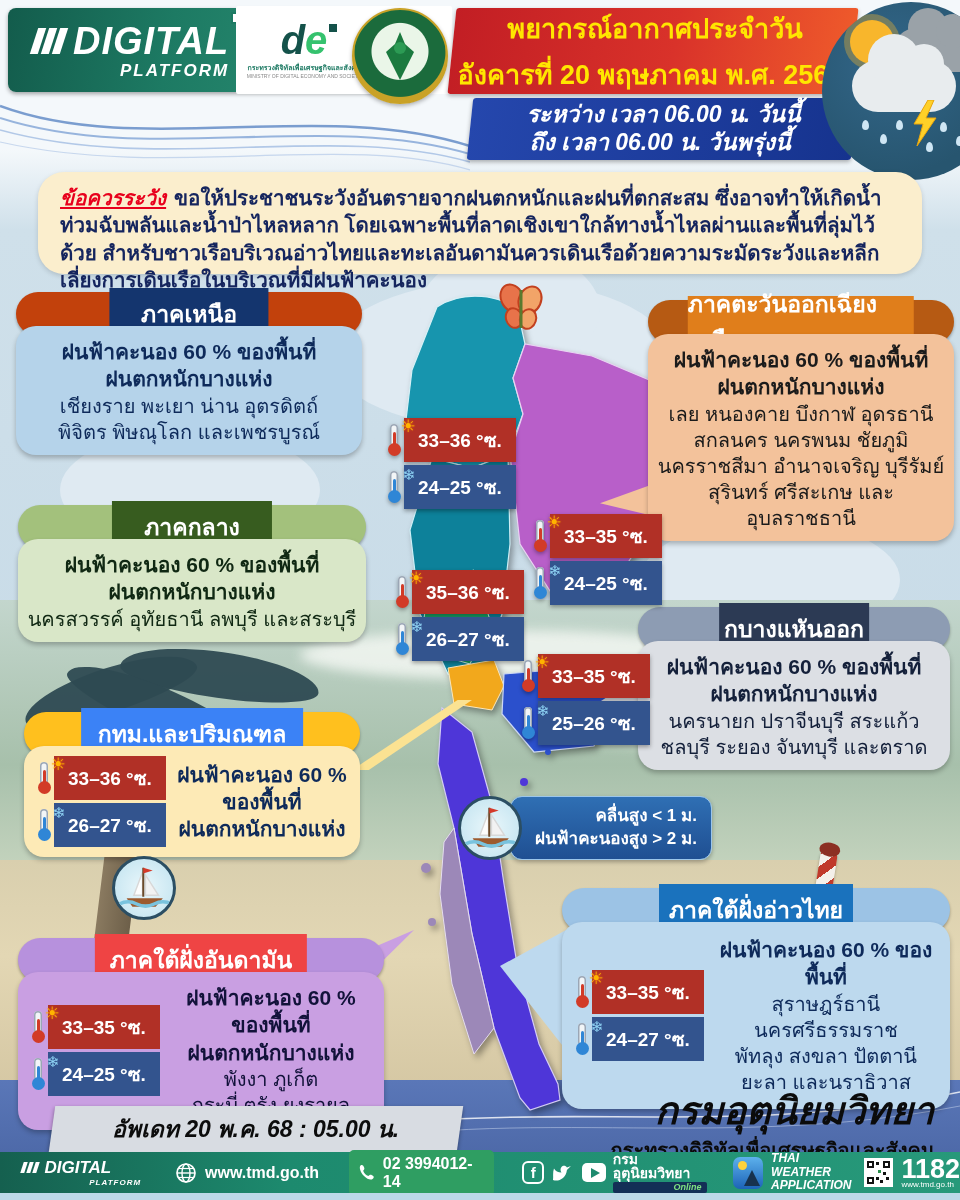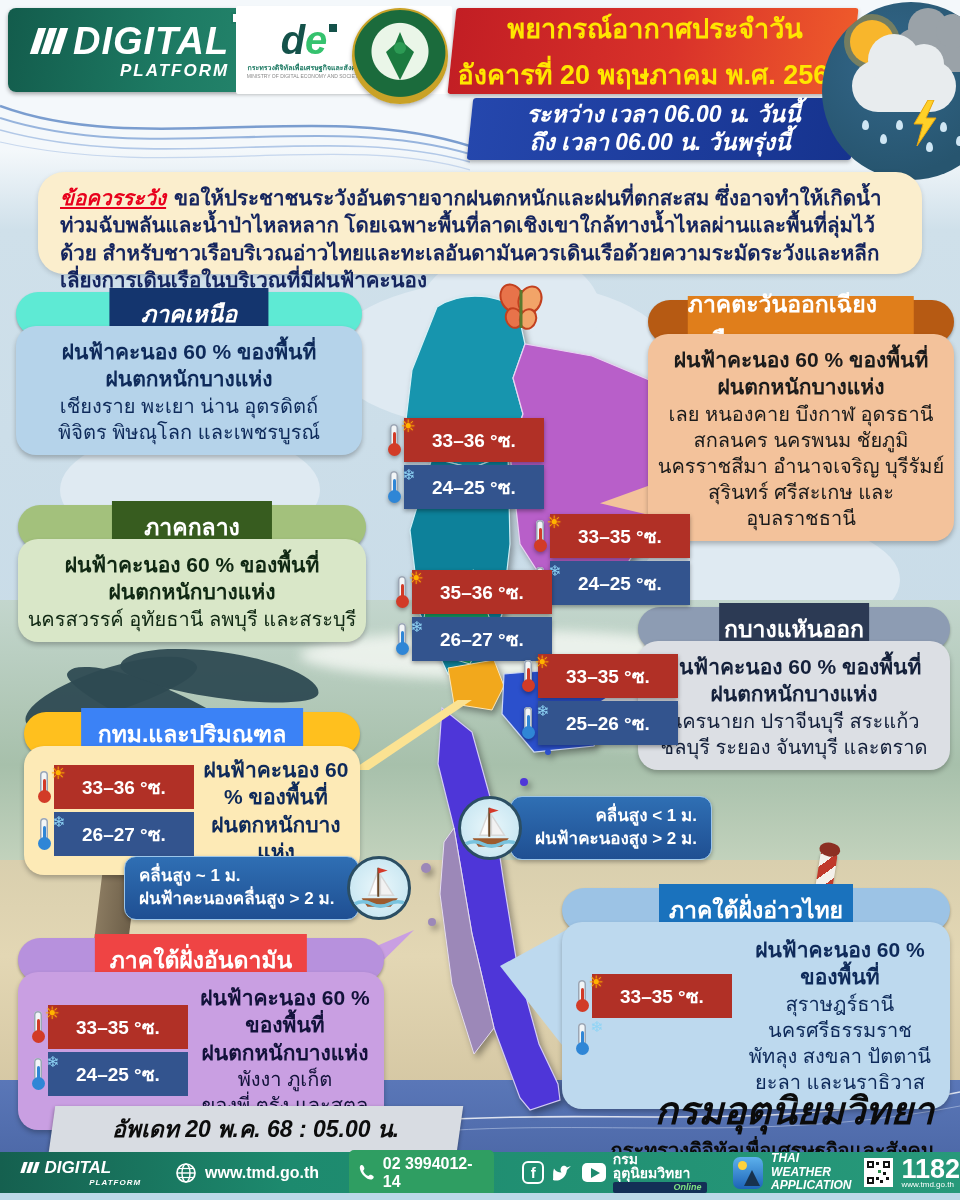--- a/index.html
+++ b/index.html
@@ -79,21 +79,21 @@
   .rbox { position:absolute; }
   .rpill { position:relative; height:44px; border-radius:22px; box-shadow:0 2px 3px rgba(0,0,0,.3); }
   .rtab { position:absolute; left:50%; top:-4px; transform:translateX(-50%); height:52px;
           display:flex; align-items:center; justify-content:center; color:#fff; font-weight:bold; font-size:23px; }
   .rbody { position:relative; margin-top:-10px; border-radius:20px; padding:12px 8px 10px; text-align:center;
            color:#0e2a5a; box-shadow:0 3px 5px rgba(0,0,0,.25); }
   .rbody .b { font-weight:bold; font-size:21px; line-height:1.3; }
   .rbody .pl { font-size:20px; line-height:1.3; }
   
   .rb-north { left:16px; top:292px; width:346px; }
-  .rb-north .rpill { background:#5eead4;font-style:italic; } .rb-north .rtab { width:46%; background:#14356e; }
+  .rb-north .rpill { background:#c2410c; } .rb-north .rtab { width:46%; background:#14356e; }
   .rb-north .rbody { background:#b5d3ea; }
   
   .rb-ne { left:648px; top:300px; width:306px; }
   .rb-ne .rpill { background:#b65a13; } .rb-ne .rtab { width:74%; background:#e07e1b; }
   .rb-ne .rbody { background:#f3c29b; color:#1b1b1b; }
   
   .rb-c { left:18px; top:505px; width:348px; }
   .rb-c .rpill { background:#a3c17c; } .rb-c .rtab { width:46%; background:#375c1f;font-family:Liberation Serif, serif; }
   .rb-c .rbody { background:#d9e7c8; color:#102813; }
   
@@ -119,21 +119,21 @@
   .trow { display:flex; align-items:center; }
   .ti { position:relative; width:26px; height:36px; flex:0 0 26px; z-index:2; margin-right:-4px; }
   .ti .stem { position:absolute; left:8px; top:2px; width:8px; height:23px; border-radius:4px; background:#f2f5f7; box-shadow:inset 0 0 0 1.5px #9aa6b5; }
   .ti .stem::before { content:""; position:absolute; left:2.5px; top:8px; width:3px; height:15px; border-radius:2px; }
   .ti .stem::after { content:""; position:absolute; left:-2.5px; bottom:-9px; width:13px; height:13px; border-radius:50%; }
   .ti.hot .stem::before, .ti.hot .stem::after { background:#d23b27; }
   .ti.cold .stem::before, .ti.cold .stem::after { background:#2f86d6; }
   .ti .deco { position:absolute; font-style:normal; font-weight:bold; }
   .ti.hot .deco { right:-8px; top:-6px; font-size:17px; color:#ffb400; text-shadow:0 0 2px #f80; }
   .ti.cold .deco { right:-7px; top:-3px; font-size:15px; color:#8fd4f5; }
-  .tval { color:#fff; font-weight:bold; font-size:19px; padding:7px 28px; min-width:104px; text-align:center; }
+  .tval { color:#fff; font-weight:bold; font-size:19px; padding:7px 14px; min-width:104px; text-align:center; }
   .tval.max { background:#b13026; }
   .tval.min { background:#33548e; }
   .mapbadge { position:absolute; filter:drop-shadow(0 2px 2px rgba(0,0,0,.35)); }
 
   
   .wave { position:absolute; display:flex; align-items:center; }
   .wavebox { background:linear-gradient(#2f6fb4,#1f4f92); border:1.5px solid #9cc6ea; border-radius:12px;
              color:#fff; font-weight:bold; font-size:17px; line-height:1.35; padding:8px 14px; box-shadow:0 2px 4px rgba(0,0,0,.3); }
   .shipwrap { width:64px; height:64px; border-radius:50%; background:radial-gradient(#eaf7fb,#bfe2ef);
               border:3px solid #2b4e63; z-index:2; overflow:hidden; flex:0 0 64px; }
@@ -397,20 +397,21 @@
               <i class="stem"></i>
               <i class="deco">☀</i>
             </span>
             <span class="tval max">33–35 °ซ.</span>
           </div>
         <div class="trow">
             <span class="ti cold">
               <i class="stem"></i>
               <i class="deco">❄</i>
             </span>
+            <span class="tval min">24–27 °ซ.</span>
           </div>
       </div>
       <div class="rtxt">
         <div class="b">ฝนฟ้าคะนอง 60 % ของพื้นที่</div>
         <div class="pl">สุราษฎร์ธานี นครศรีธรรมราช</div>
         <div class="pl">พัทลุง สงขลา ปัตตานี</div>
         <div class="pl">ยะลา และนราธิวาส</div>
       </div>
     </div>
   </div>
@@ -433,21 +434,21 @@
               <i class="stem"></i>
               <i class="deco">❄</i>
             </span>
             <span class="tval min">24–25 °ซ.</span>
           </div>
       </div>
       <div class="rtxt">
         <div class="b">ฝนฟ้าคะนอง 60 % ของพื้นที่</div>
         <div class="b">ฝนตกหนักบางแห่ง</div>
         <div class="pl">พังงา ภูเก็ต</div>
-        <div class="pl">ของพี่ ตรัง และสตูล</div>
+        <div class="pl">กระบี่ ตรัง ยงรายูล</div>
       </div>
     </div>
   </div>
 
   <div class="mapbadge" style="left:382px;top:418px;">
     <div class="temps">
       <div class="trow">
           <span class="ti hot">
             <i class="stem"></i>
             <i class="deco">☀</i>
@@ -528,24 +529,20 @@
           <path d="M19.5,6 L26,8 L19.5,10 Z" fill="#d43a2a"></path>
           <path d="M3,31 Q9,28 15,31 T27,31 T39,31" fill="none" stroke="#79c3de" stroke-width="2.4"></path>
         </svg>
     </div>
     <div class="wavebox">
       <div>คลื่นสูง &lt; 1 ม.</div>
       <div>ฝนฟ้าคะนองสูง &gt; 2 ม.</div>
     </div>
   </div>
   <div class="wave andaman" style="left:124px;top:856px;">
-    <div class="wavebox">
-      <div>คลื่นสูง ~ 1 ม.</div>
-      <div>ฝนฟ้าคะนองคลื่นสูง &gt; 2 ม.</div>
-    </div>
     <div class="shipwrap">
       <svg width="58" height="58" viewBox="0 0 40 40">
           <path d="M8,27 L33,27 L28,33 L12,33 Z" fill="#9c5a2e"></path>
           <path d="M13,25 L19,9 L19,25 Z" fill="#fdfdfd" stroke="#d8d8d8"></path>
           <path d="M21,25 L21,11 L30,25 Z" fill="#f2f2f2" stroke="#d8d8d8"></path>
           <line x1="19.5" y1="6" x2="19.5" y2="26" stroke="#6b4a2a" stroke-width="1.4"></line>
           <path d="M19.5,6 L26,8 L19.5,10 Z" fill="#d43a2a"></path>
           <path d="M3,31 Q9,28 15,31 T27,31 T39,31" fill="none" stroke="#79c3de" stroke-width="2.4"></path>
         </svg>
     </div>

